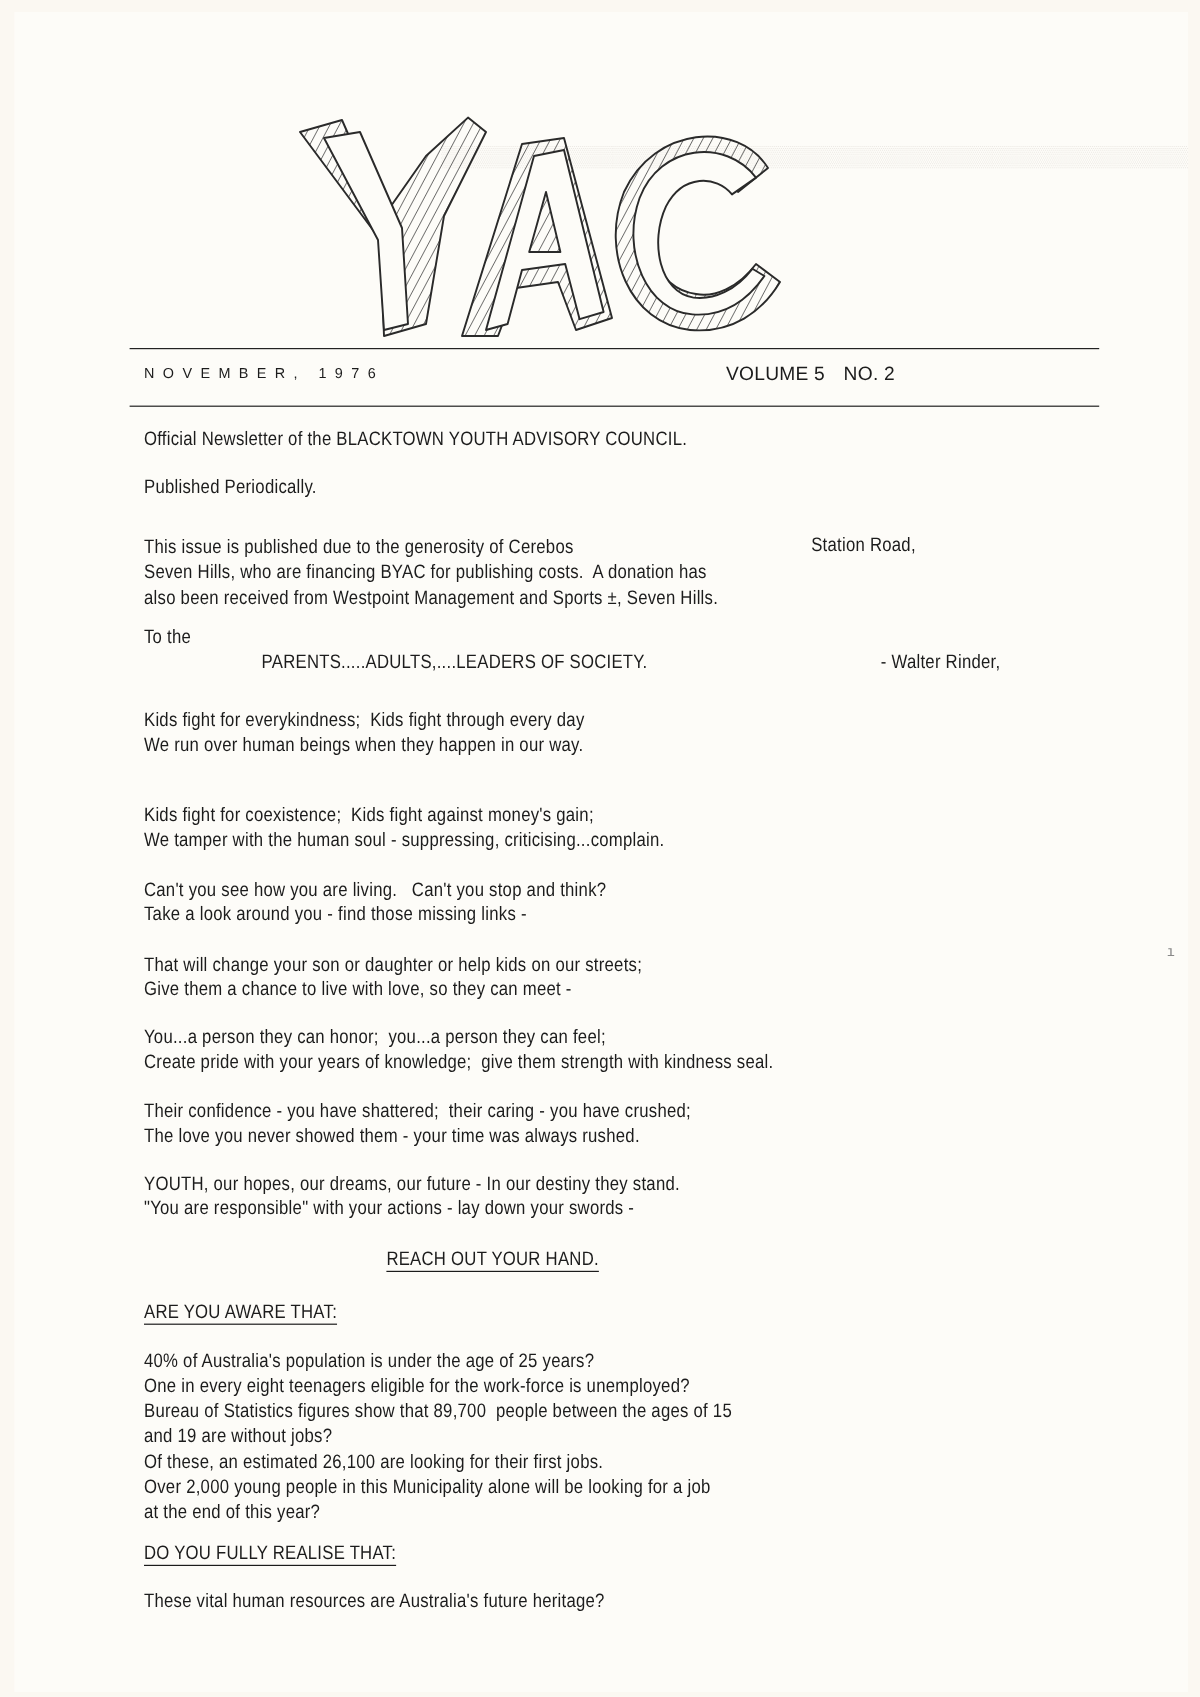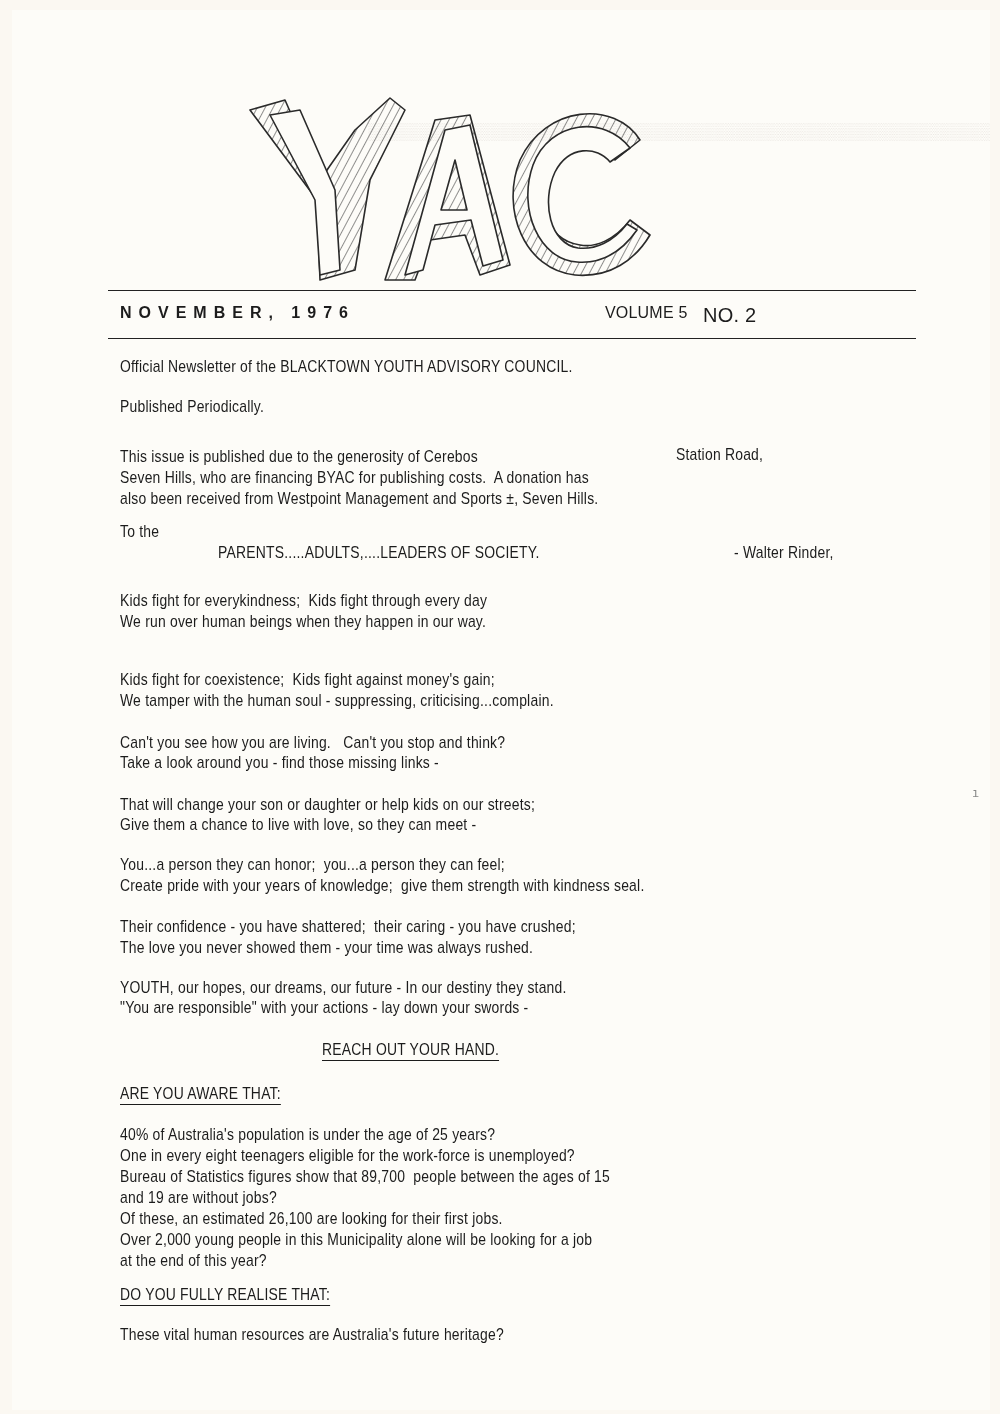--- a/index.html
+++ b/index.html
@@ -56,34 +56,33 @@
       width: 800px;
       font-size: 17px;
       font-family: "Liberation Sans Narrow", "Liberation Sans", sans-serif;
       letter-spacing: 0.2px;
     }
     .masthead .date {
       position: absolute;
       left: 0;
       letter-spacing: 7px;
       font-family: "Liberation Sans", sans-serif;
-      font-size: 16px;
-      font-weight: bold;
+      font-size: 12px;
     }
     .masthead .vol {
       position: absolute;
       left: 485px;
       font-family: "Liberation Sans", sans-serif;
       font-size: 16px;
     }
     .masthead .no {
       position: absolute;
       left: 583px;
       font-family: "Liberation Sans", sans-serif;
-      font-size: 20px;
+      font-size: 16px;
     }
     .line {
       position: absolute;
       left: 120px;
       font-family: "Liberation Sans", sans-serif;
       font-size: 16.2px;
       letter-spacing: 0.25px;
       white-space: pre;
       transform: scaleX(0.86);
       transform-origin: left top;

